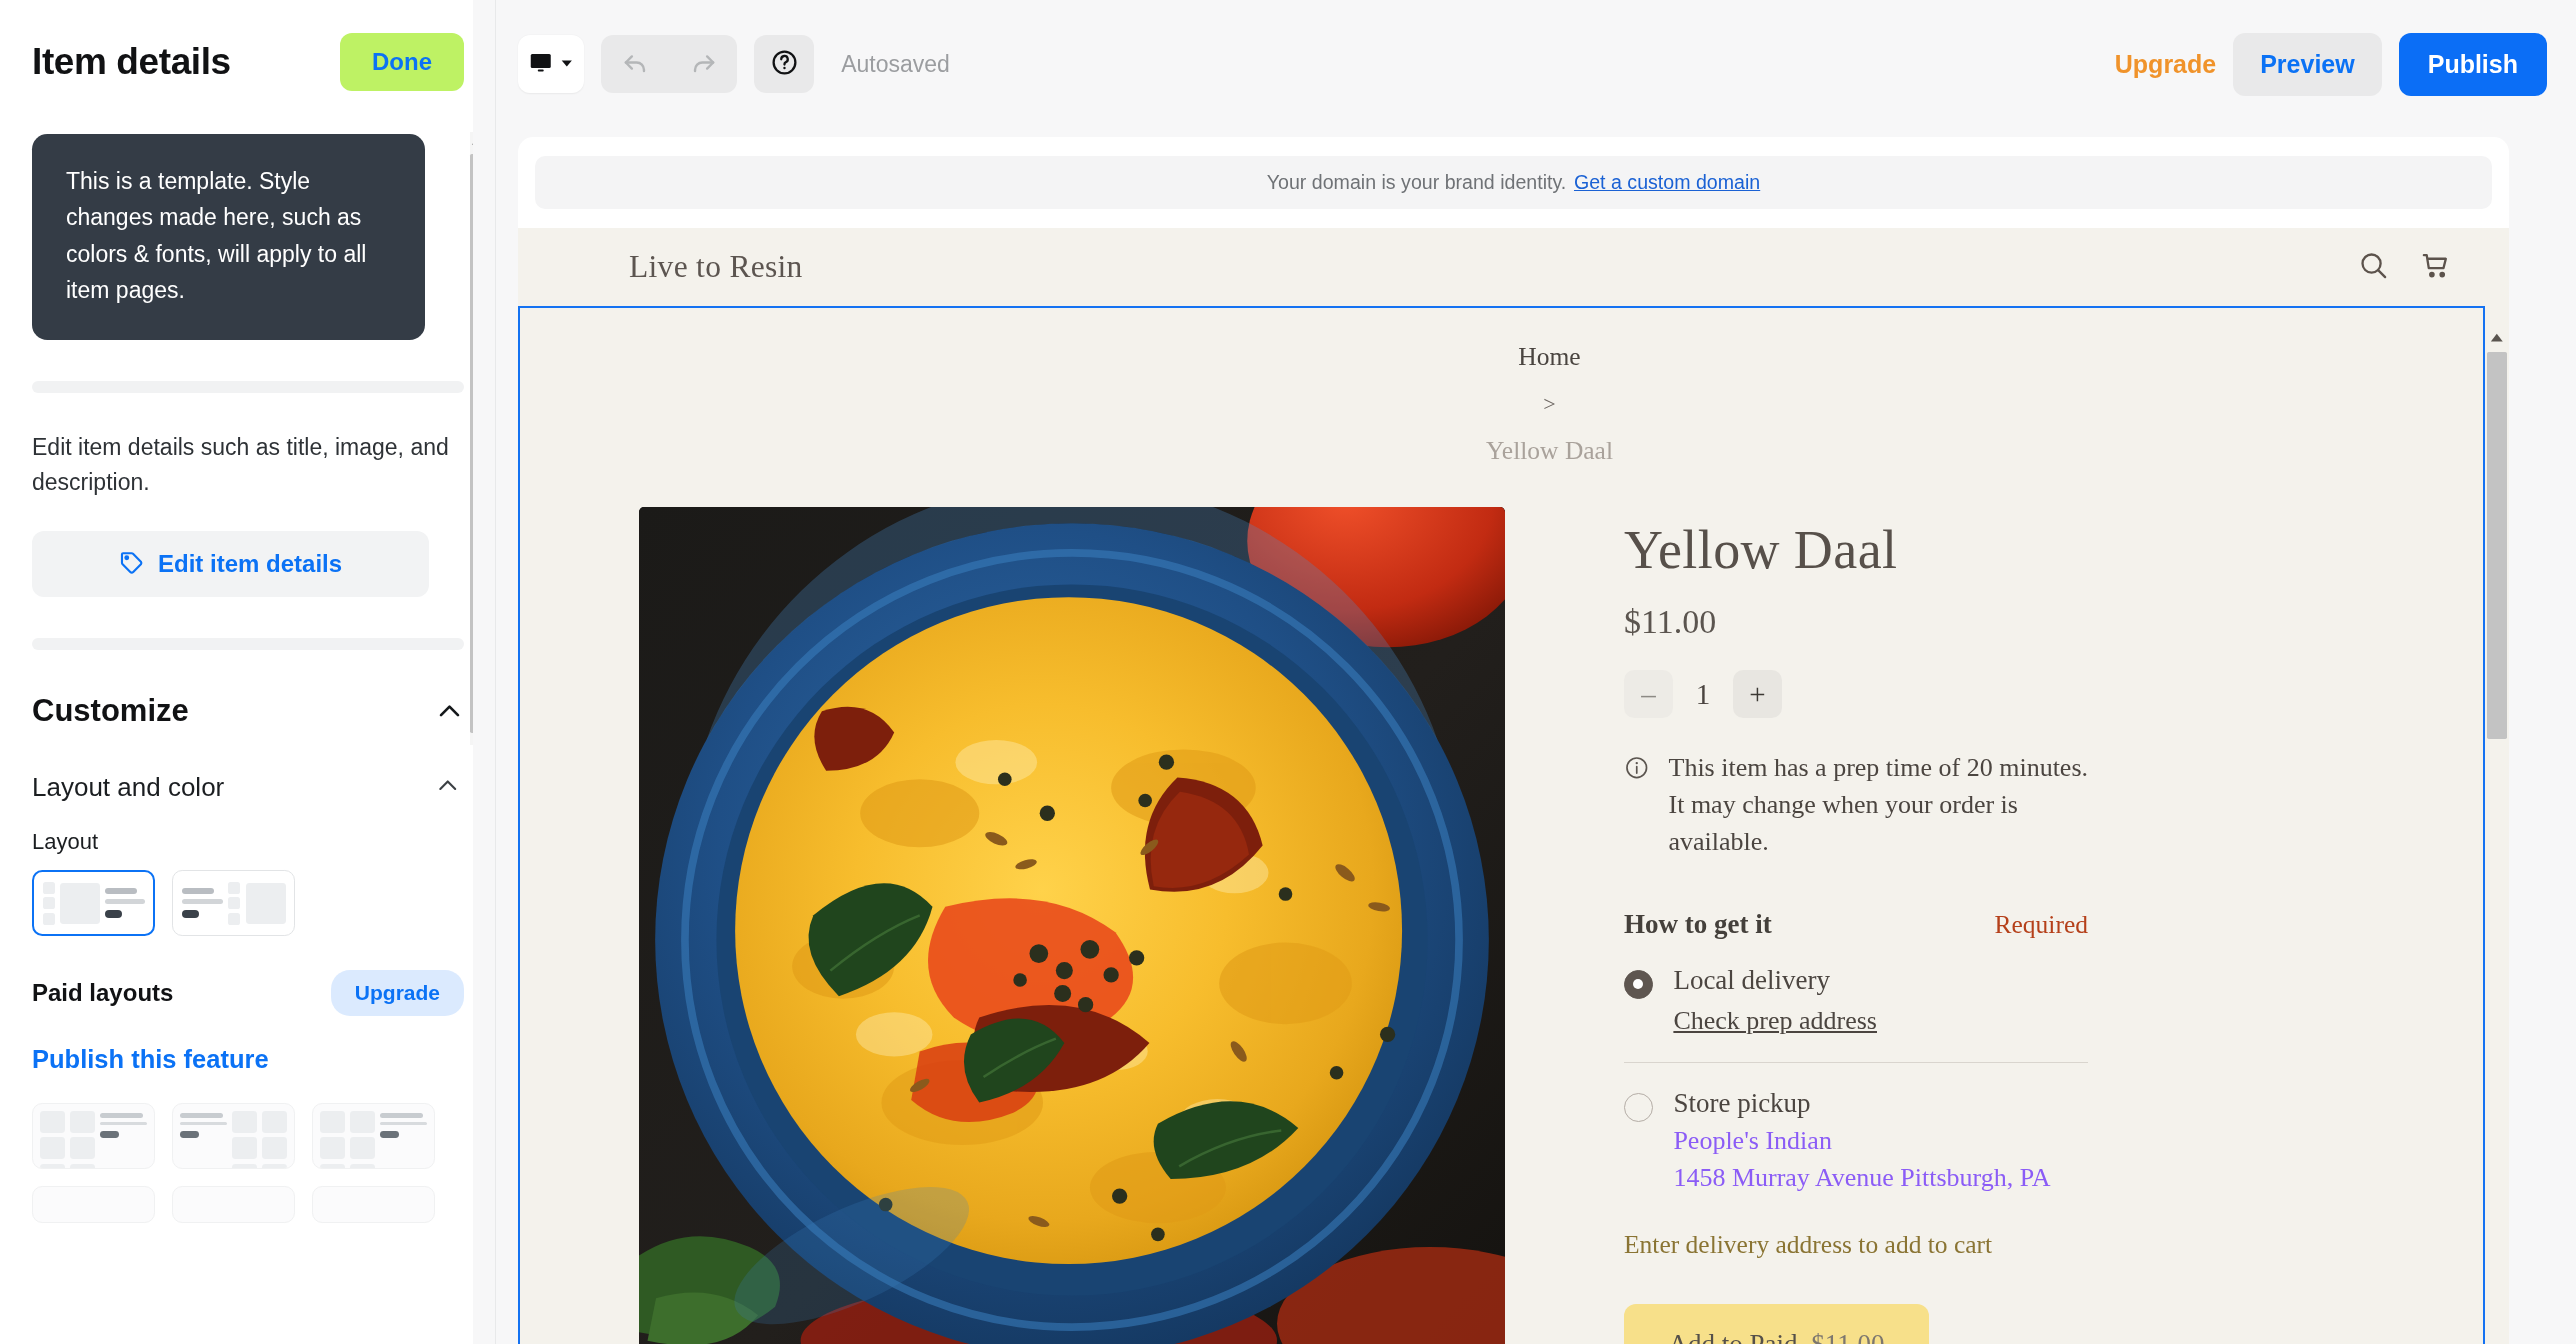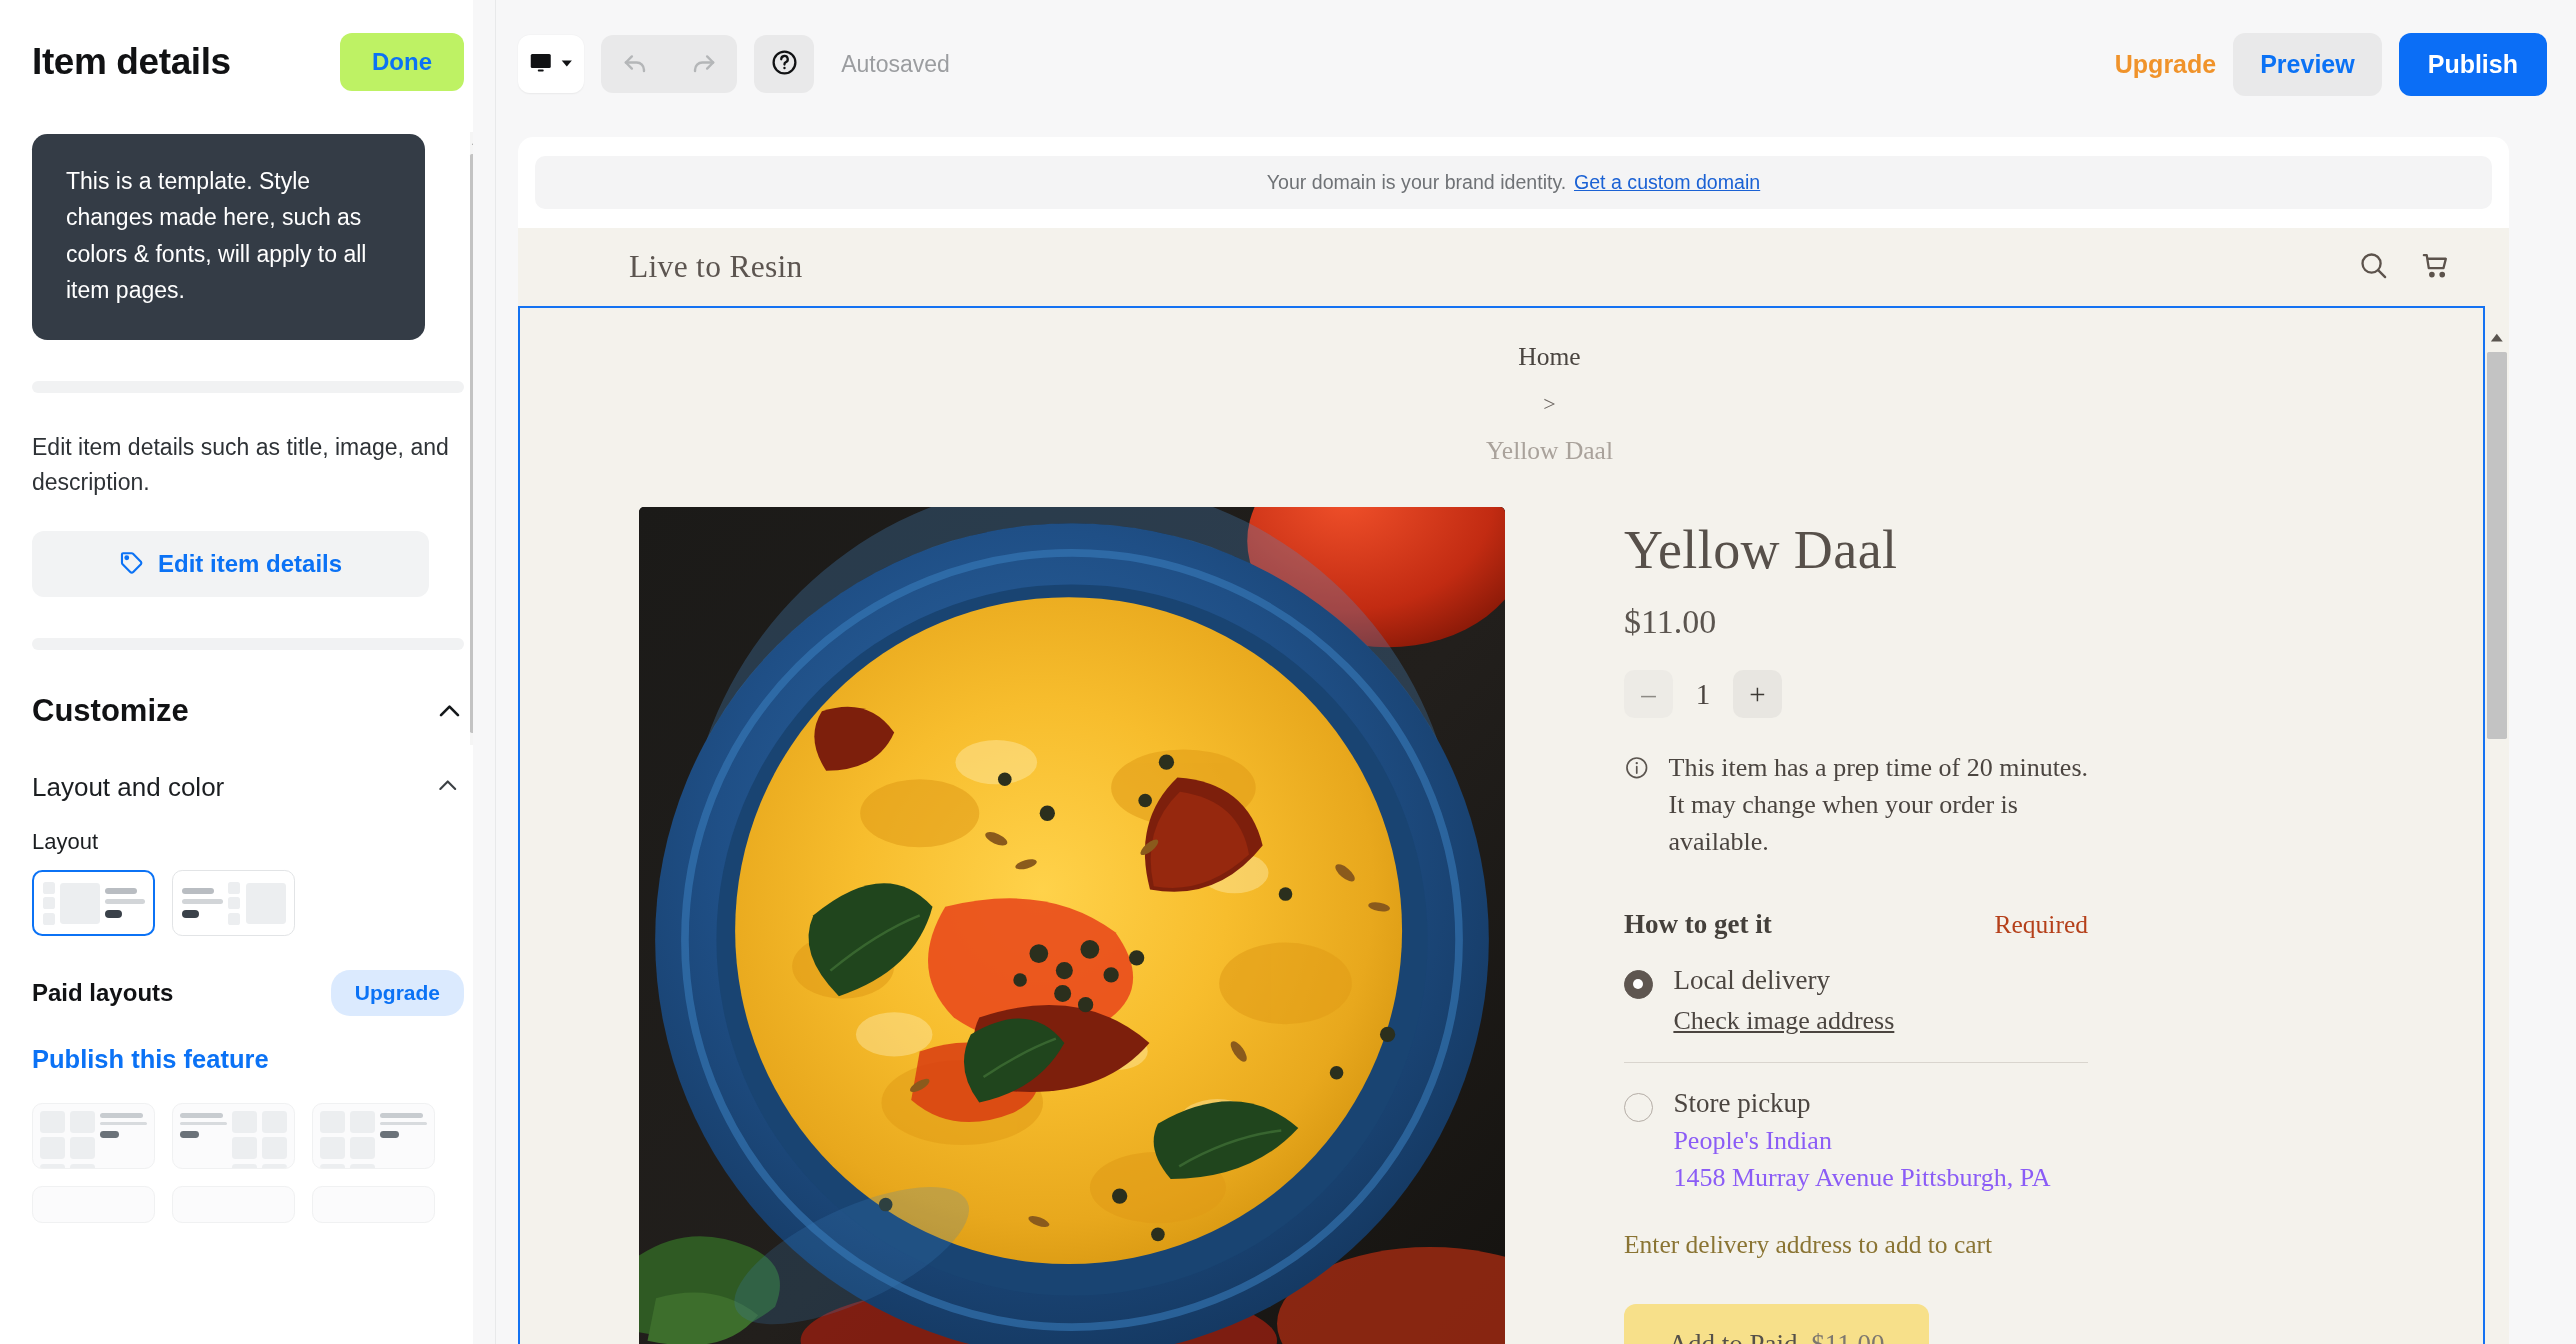--- a/index.html
+++ b/index.html
@@ -640,21 +640,21 @@
 
                 <div class="htg-head">
                   <span class="htg-t">How to get it</span>
                   <span class="htg-req">Required</span>
                 </div>
 
                 <div class="opt">
                   <span class="radio on"></span>
                   <div class="opt-main">
                     <div class="name">Local delivery</div>
-                    <a class="sub-link">Check image address</a>
+                    <a class="sub-link">Check prep address</a>
                   </div>
                 </div>
 
                 <div class="hr"></div>
 
                 <div class="opt">
                   <span class="radio"></span>
                   <div class="opt-main">
                     <div class="name">Store pickup</div>
                     <div class="sub">People's Indian</div>

